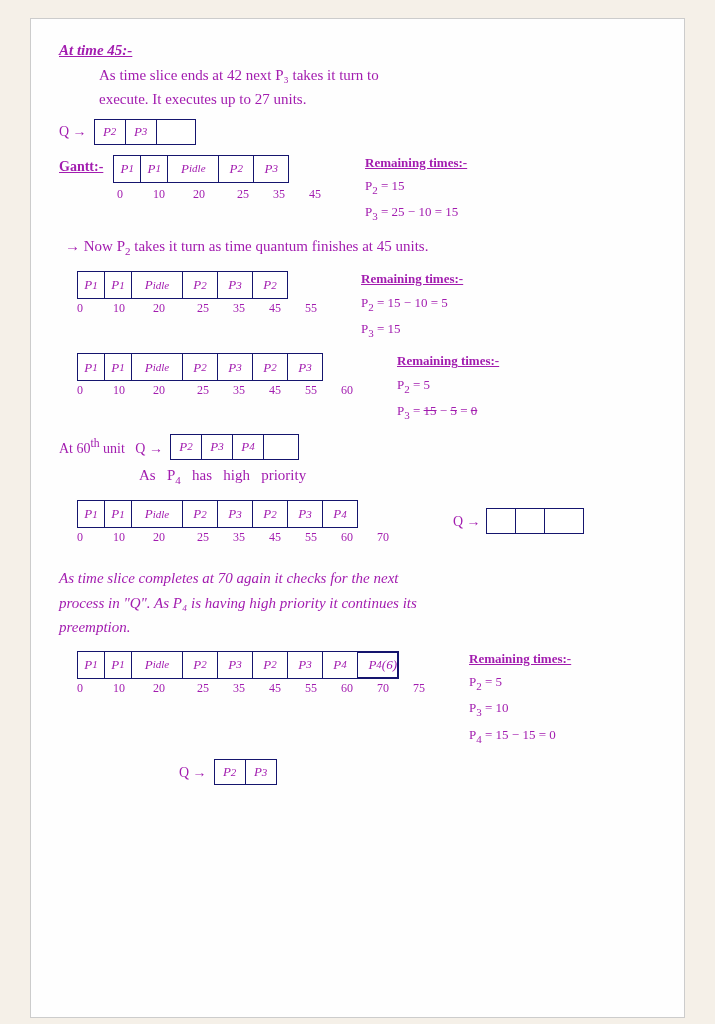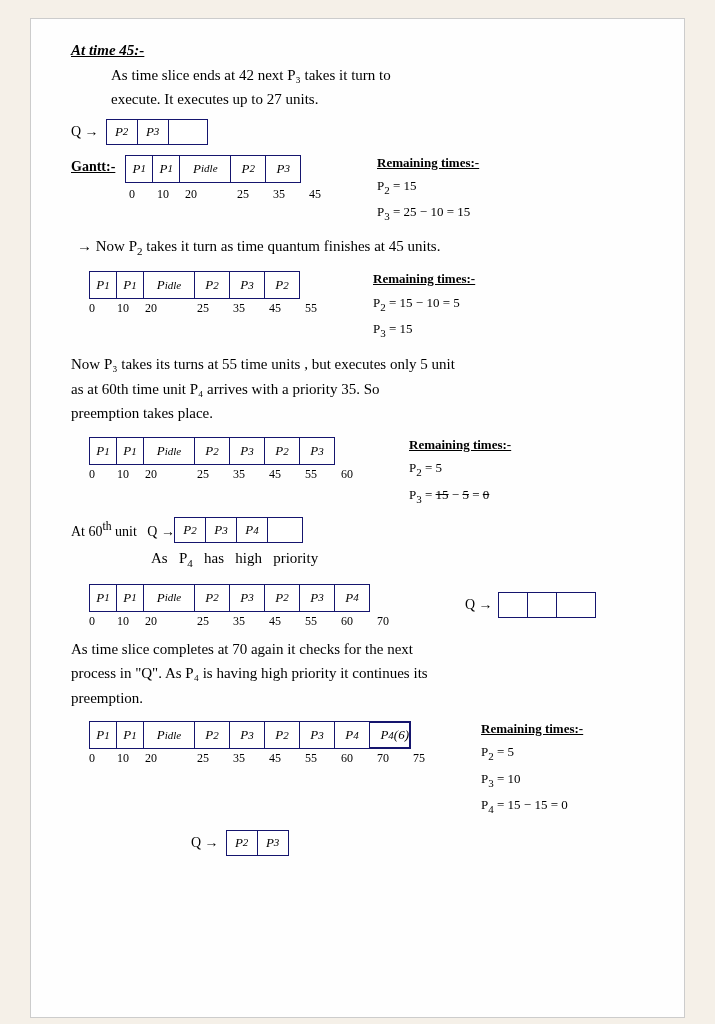--- a/index.html
+++ b/index.html
@@ -10,24 +10,24 @@
       min-height: 1024px;
       padding: 18px 30px;
       color: #1a1a6e;
       font-size: 15px;
       line-height: 1.5;
     }
     .page {
       background: #fefefe;
       width: 100%;
       min-height: 1000px;
-      padding: 18px 28px 18px 40px;
+      padding: 18px 28px 18px 28px;
       border: 1px solid #ccc;
       font-family: 'Segoe UI', 'Comic Sans MS', cursive;
-      color: #000000;
+      color: #a21caf;
     }
     .section { margin-bottom: 8px; }
     .line { margin: 2px 0; }
     .indent1 { margin-left: 40px; }
     .indent2 { margin-left: 80px; }
     .bold-underline { text-decoration: underline; font-weight: bold; }
 
     
     .gantt-row {
       display: flex;
@@ -43,21 +43,21 @@
       justify-content: center;
       font-size: 13px;
       font-style: italic;
       font-weight: 500;
       background: #fff;
       margin-left: -1px;
     }
     .gantt-cell:first-child { margin-left: 0; }
     .gantt-label {
       min-width: 36px;
-      text-align: left;
+      text-align: center;
       font-size: 12px;
     }
     .gantt-wrapper {
       display: flex;
       align-items: flex-start;
       margin: 6px 0;
     }
     .gantt-wrapper .gantt-left {
       margin-right: 32px;
     }
@@ -171,25 +171,20 @@
         <span class="gantt-label">55</span>
       </div>
     </div>
     <div class="remaining-box">
       <div class="remaining-title">Remaining times:-</div>
       <div>P<sub>2</sub> = 15 − 10 = 5</div>
       <div>P<sub>3</sub> = 15</div>
     </div>
   </div>
 
-  <div class="section" style="margin-top:10px;">
-    <div class="line">Now P₃ takes its turns at 55 time units , but executes only 5 unit</div>
-    <div class="line">as at 60th time unit P₄ arrives with a priority 35. So</div>
-    <div class="line">preemption takes place.</div>
-  </div>
 
   <div class="gantt-wrapper" style="margin-top:4px;">
     <div class="gantt-left">
       <div class="gantt-row" style="margin-left:18px;">
         <div class="gantt-cell narrow">P<sub>1</sub></div>
         <div class="gantt-cell narrow">P<sub>1</sub></div>
         <div class="gantt-cell wider">P<sub>idle</sub></div>
         <div class="gantt-cell">P<sub>2</sub></div>
         <div class="gantt-cell">P<sub>3</sub></div>
         <div class="gantt-cell">P<sub>2</sub></div>
@@ -208,21 +203,21 @@
     </div>
     <div class="remaining-box">
       <div class="remaining-title">Remaining times:-</div>
       <div>P<sub>2</sub> = 5</div>
       <div>P<sub>3</sub> = <span class="strikethrough">15</span> − <span class="strikethrough">5</span> = <span class="strikethrough">0</span></div>
     </div>
   </div>
 
   <div class="section" style="margin-top:8px;">
     <div class="queue-row">
-      <span style="font-size:14px;">At 60<sup>th</sup> unit &nbsp; Q →</span>
+      <span style="margin-right:8px; font-size:14px;">At 60<sup>th</sup> unit &nbsp; Q →</span>
       <div class="queue-cell">P<sub>2</sub></div>
       <div class="queue-cell">P<sub>3</sub></div>
       <div class="queue-cell">P<sub>4</sub></div>
       <div class="queue-cell" style="min-width:36px;"></div>
     </div>
     <div class="line indent2" style="margin-top:4px;">As &nbsp; P<sub>4</sub> &nbsp; has &nbsp; high &nbsp; priority</div>
   </div>
 
   <div class="gantt-wrapper" style="margin-top:4px; align-items:center;">
     <div class="gantt-left">
@@ -251,21 +246,21 @@
     <div style="margin-left:20px;">
       <div class="queue-row">
         <span style="margin-right:6px; font-size:14px;">Q →</span>
         <div class="queue-cell" style="min-width:30px;"></div>
         <div class="queue-cell" style="min-width:30px;"></div>
         <div class="queue-cell" style="min-width:40px;"></div>
       </div>
     </div>
   </div>
 
-  <div class="section" style="margin-top:8px;">
+  <div class="section" style="margin-top:21px;font-style:italic;">
     <div class="line">As time slice completes at 70 again it checks for the next</div>
     <div class="line">process in "Q". As P₄ is having high priority it continues its</div>
     <div class="line">preemption.</div>
   </div>
 
   <div class="gantt-wrapper" style="margin-top:4px; align-items:flex-start;">
     <div class="gantt-left">
       <div class="gantt-row" style="margin-left:18px;">
         <div class="gantt-cell narrow">P<sub>1</sub></div>
         <div class="gantt-cell narrow">P<sub>1</sub></div>

